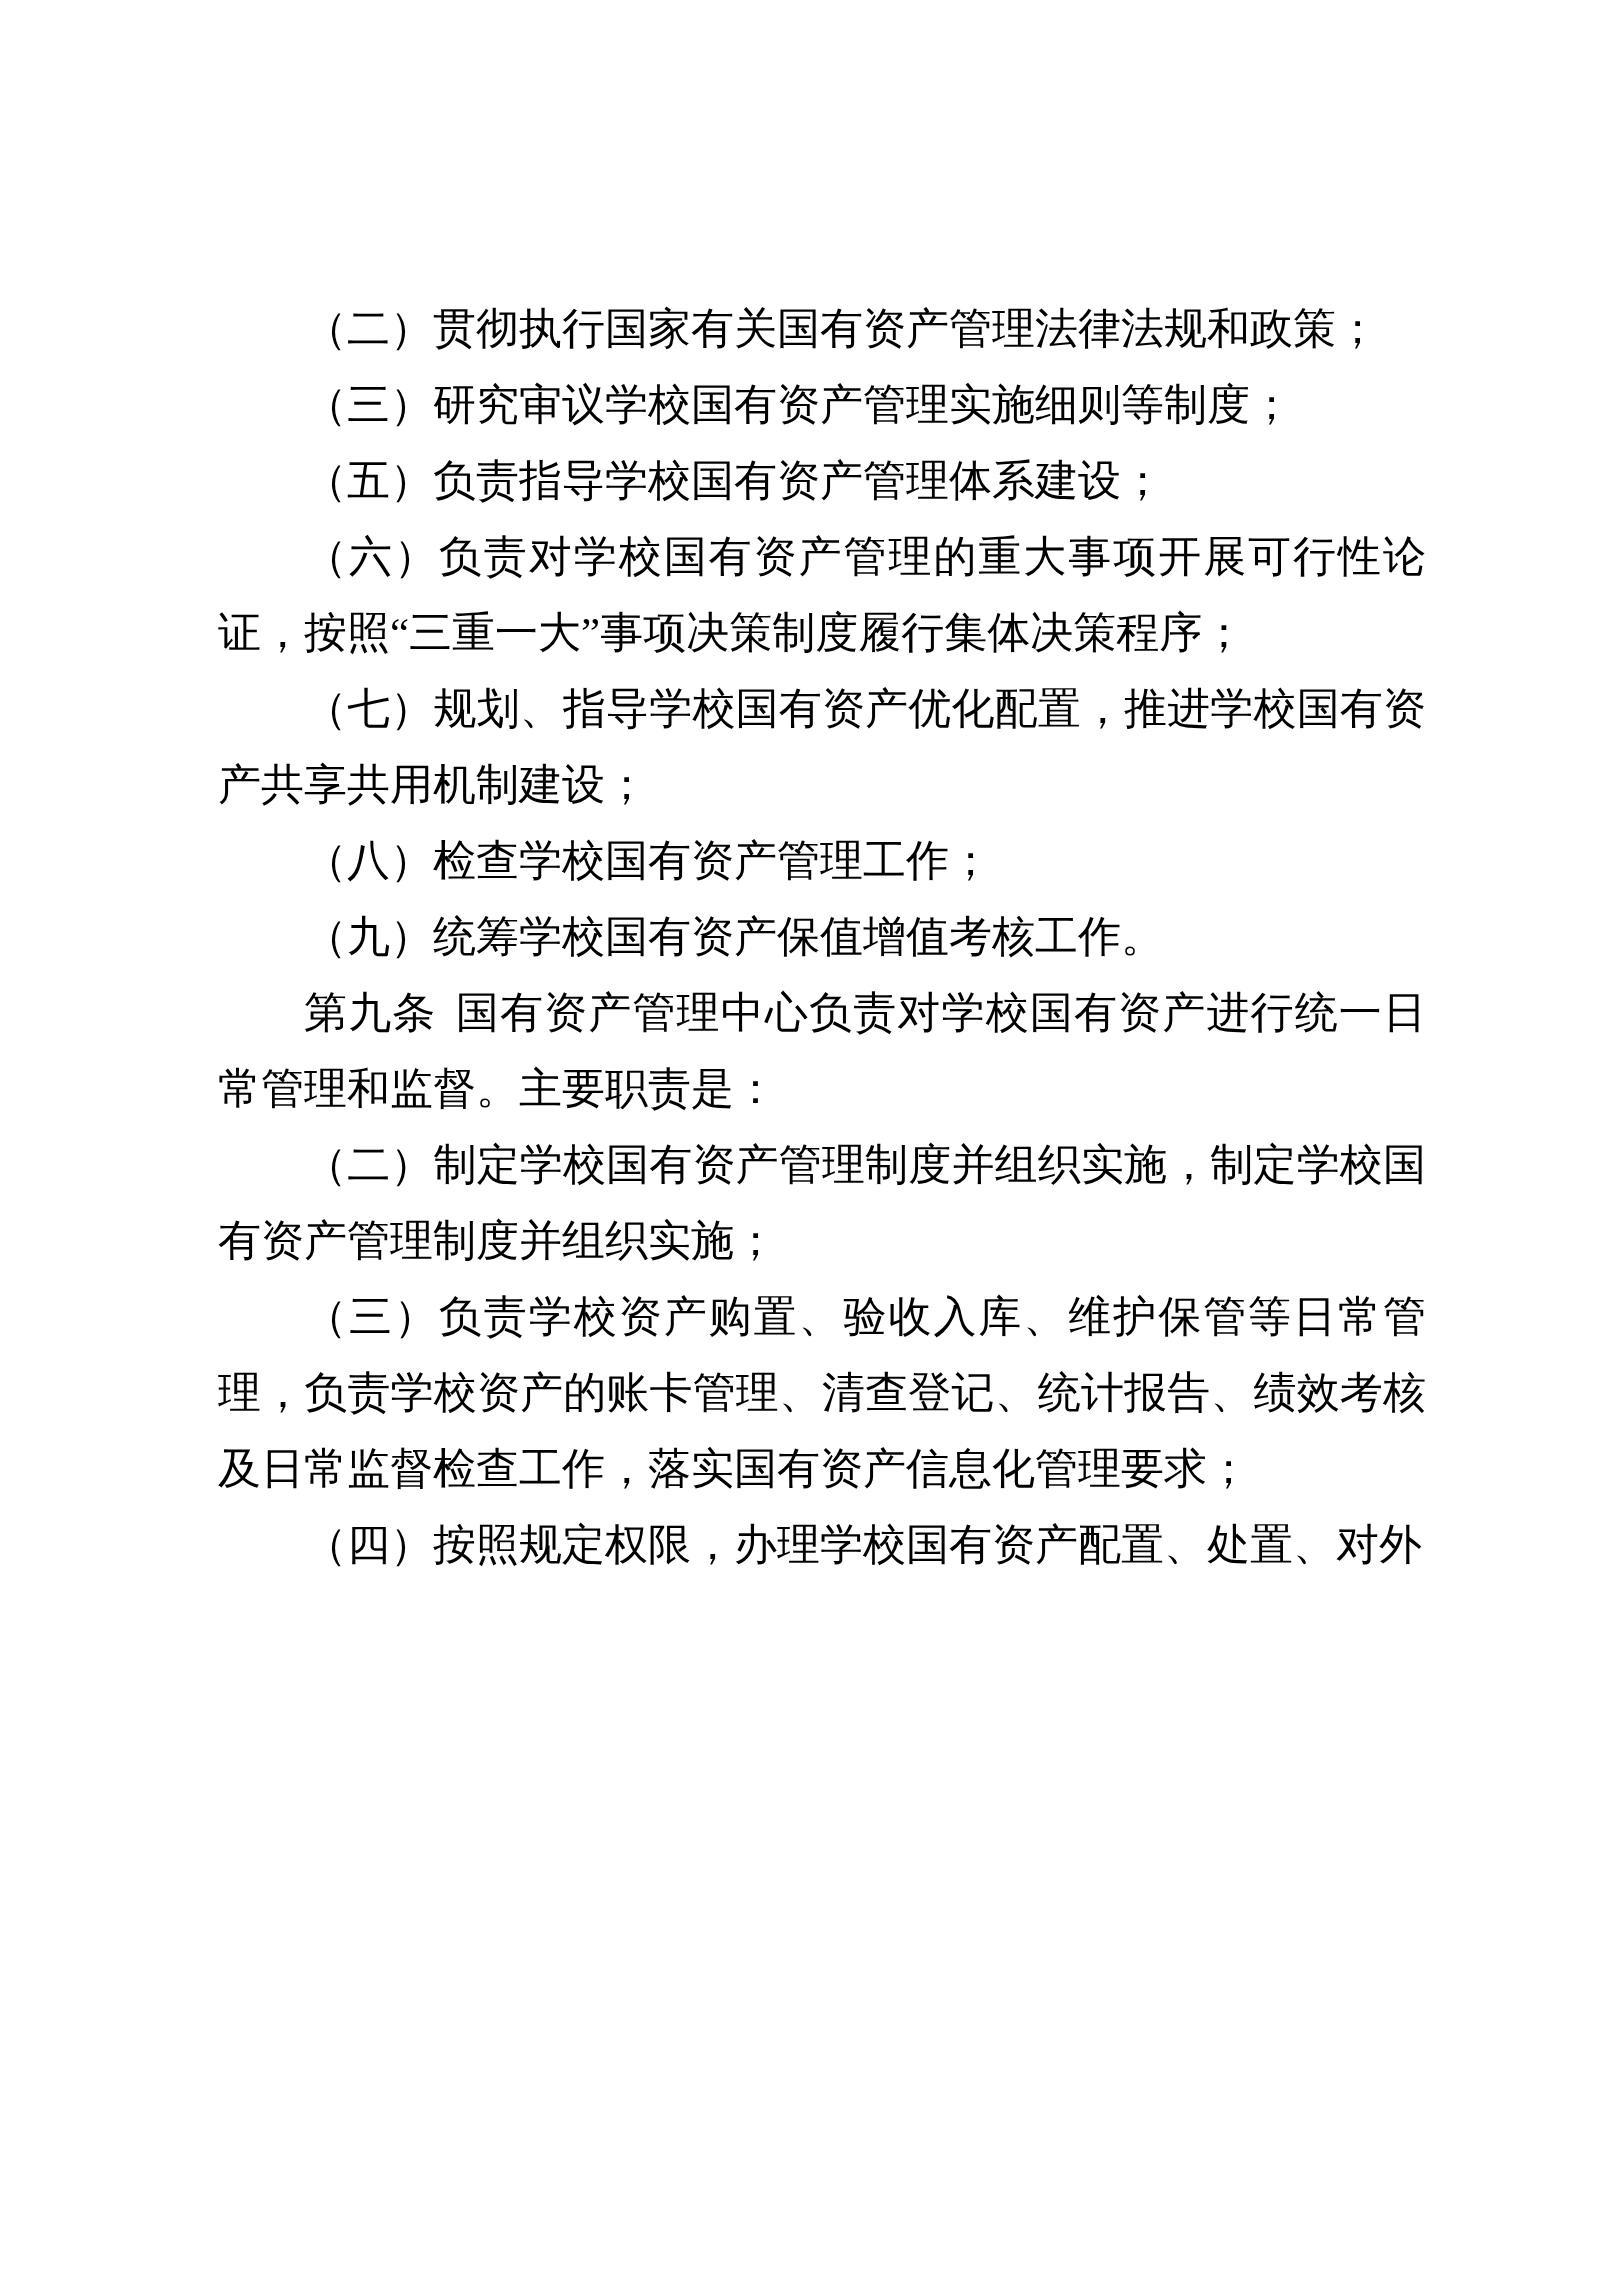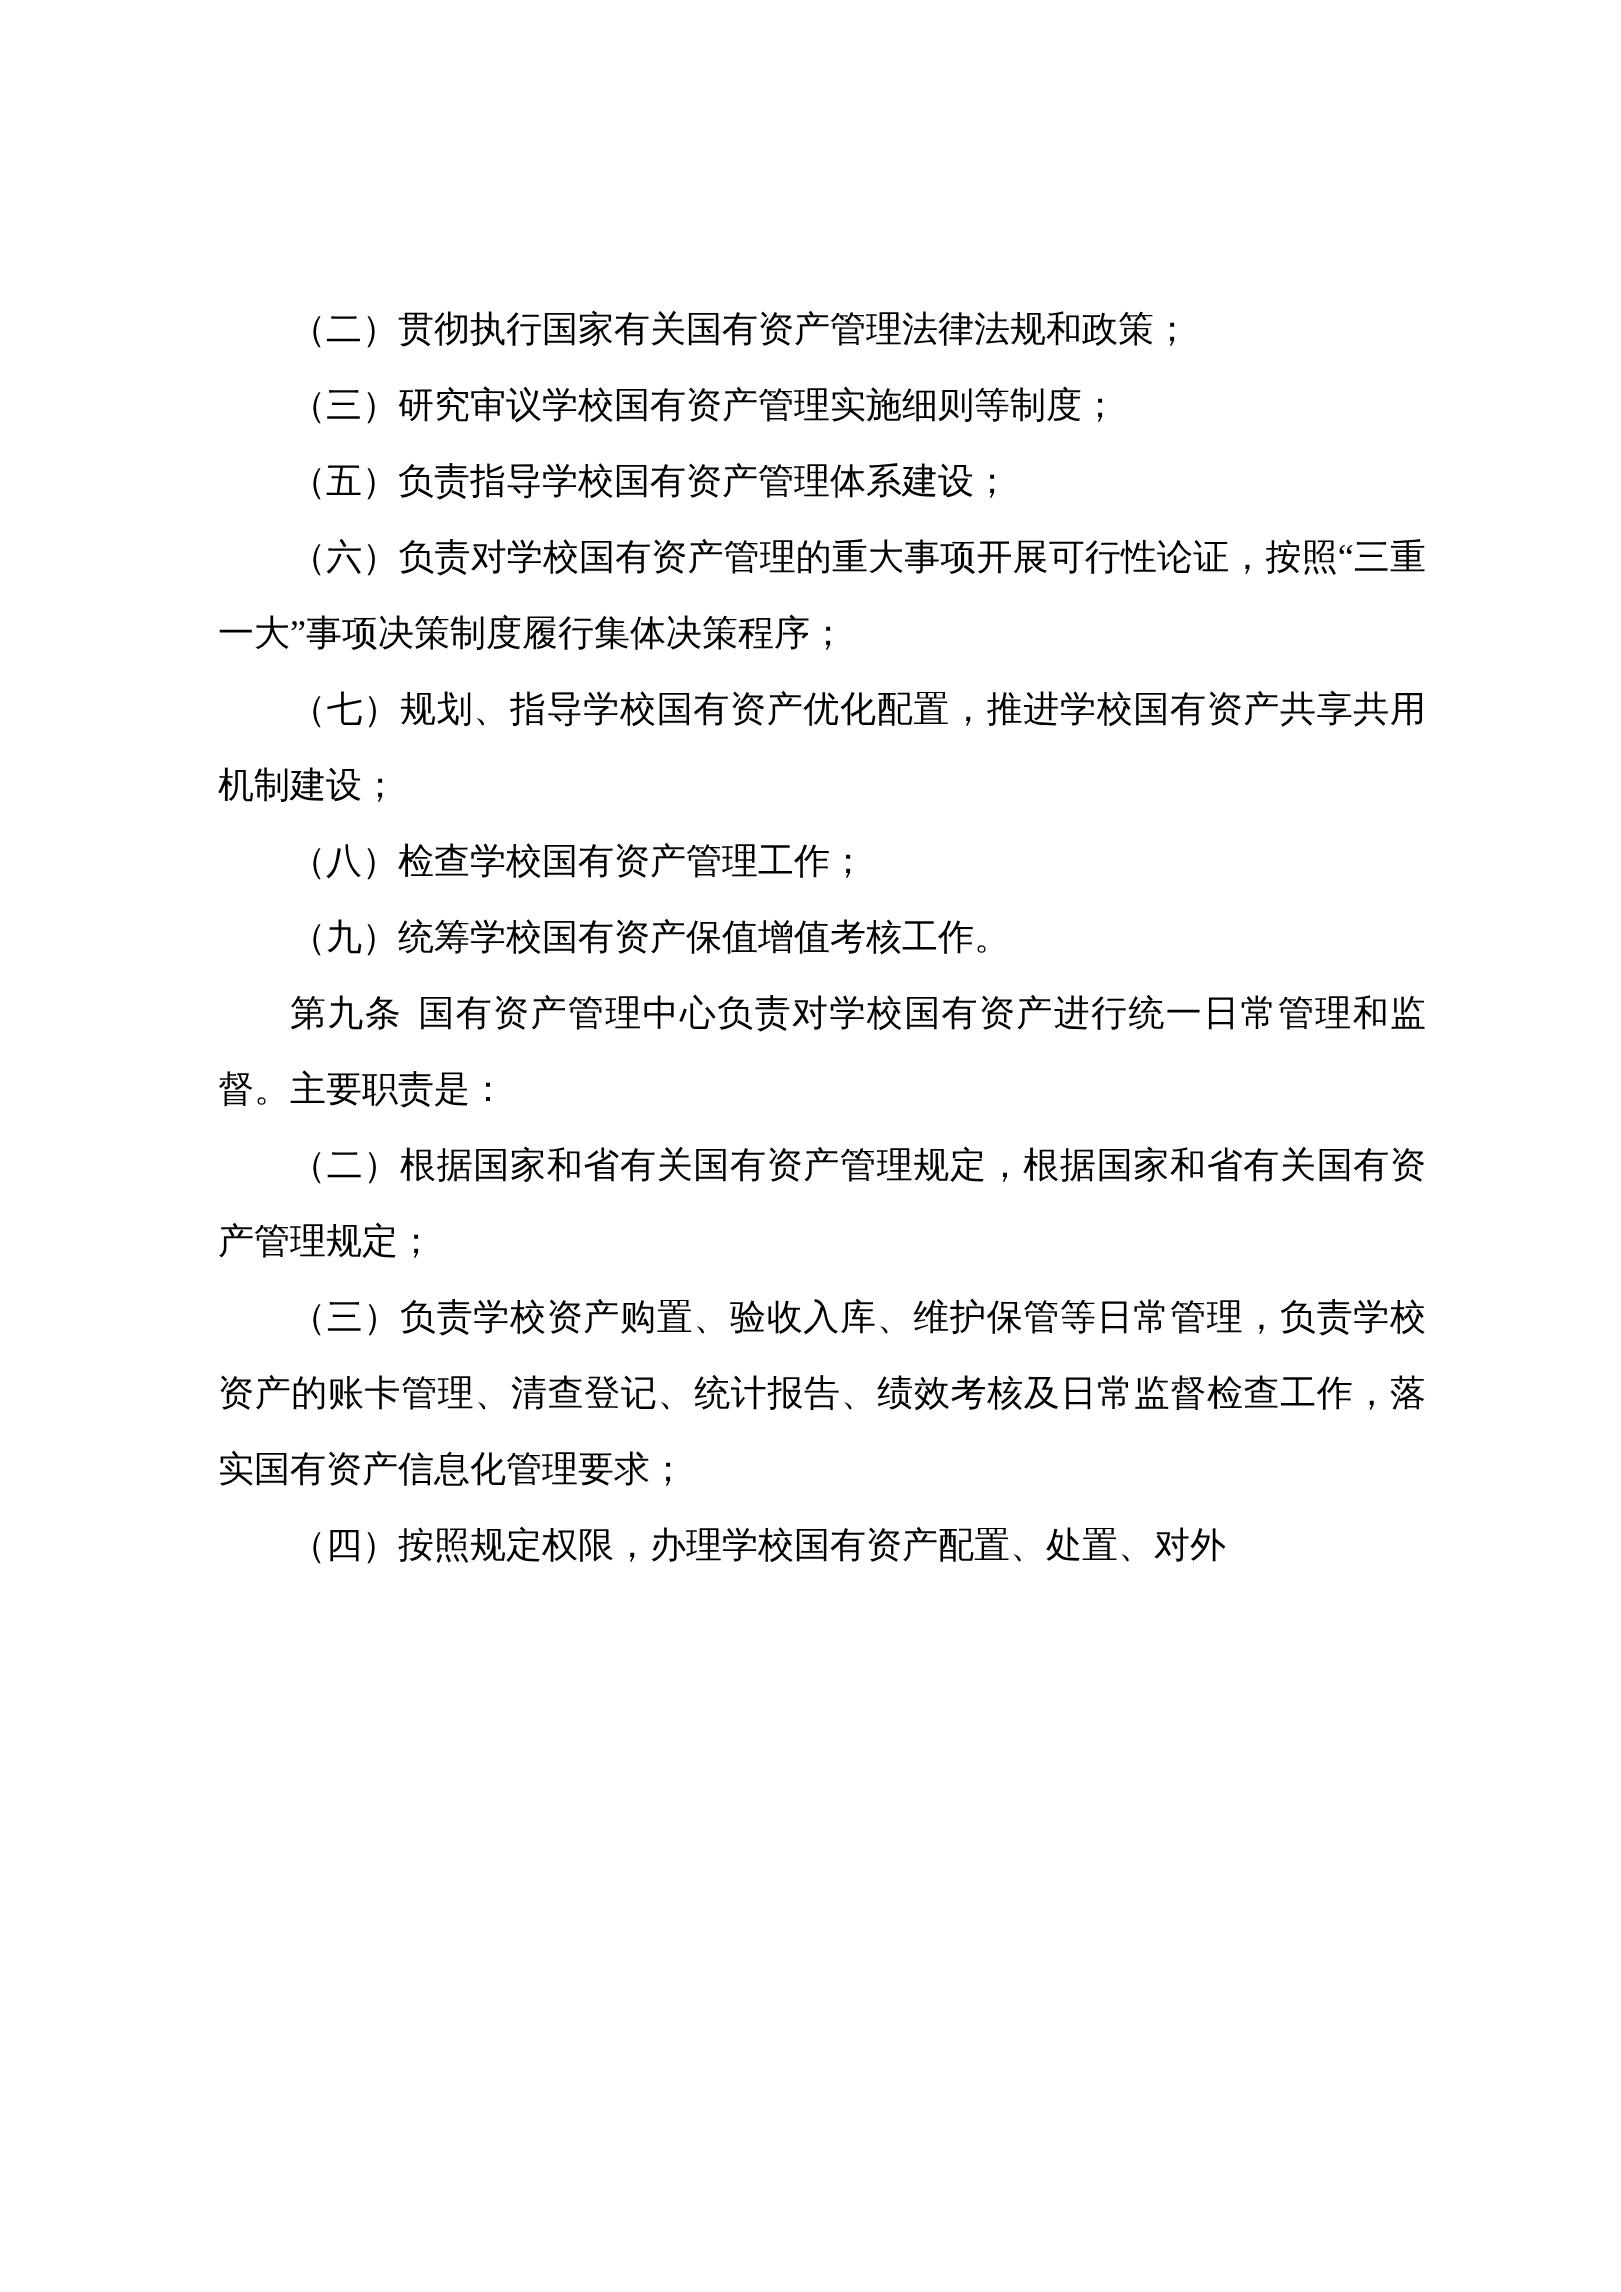--- a/index.html
+++ b/index.html
@@ -18,21 +18,21 @@
     height: 2293px;
     background: #ffffff;
   }
   .doc-body {
     position: absolute;
     left: 218px;
     top: 291px;
     width: 1208px;
     color: #000000;
     font-family: "Liberation Serif", "DejaVu Serif", serif;
-    font-size: 36px;
+    font-size: 43px;
     line-height: 76px;
     text-align: justify;
     text-justify: inter-ideograph;
     letter-spacing: 0;
   }
   .doc-body p {
     margin: 0;
     padding: 0;
     text-indent: 2em;
   }
@@ -47,18 +47,18 @@
 <div class="page">
   <div class="doc-body">
     <p>（二）贯彻执行国家有关国有资产管理法律法规和政策；</p>
     <p>（三）研究审议学校国有资产管理实施细则等制度；</p>
     <p>（五）负责指导学校国有资产管理体系建设；</p>
     <p>（六）负责对学校国有资产管理的重大事项开展可行性论证，按照“三重一大”事项决策制度履行集体决策程序；</p>
     <p>（七）规划、指导学校国有资产优化配置，推进学校国有资产共享共用机制建设；</p>
     <p>（八）检查学校国有资产管理工作；</p>
     <p>（九）统筹学校国有资产保值增值考核工作。</p>
     <p><b class="article-no">第九条</b><span>国有资产管理中心负责对学校国有资产进行统一日常管理和监督。主要职责是：</span></p>
-    <p>（二）根据国家和省有关国有资产管理规定，根据国家和省有关国有资产管理规定；</p>
+    <p>（二）制定学校国有资产管理制度并组织实施，制定学校国有资产管理制度并组织实施；</p>
     <p>（三）负责学校资产购置、验收入库、维护保管等日常管理，负责学校资产的账卡管理、清查登记、统计报告、绩效考核及日常监督检查工作，落实国有资产信息化管理要求；</p>
     <p>（四）按照规定权限，办理学校国有资产配置、处置、对外</p>
   </div>
 </div>
 
 
 </body></html>

